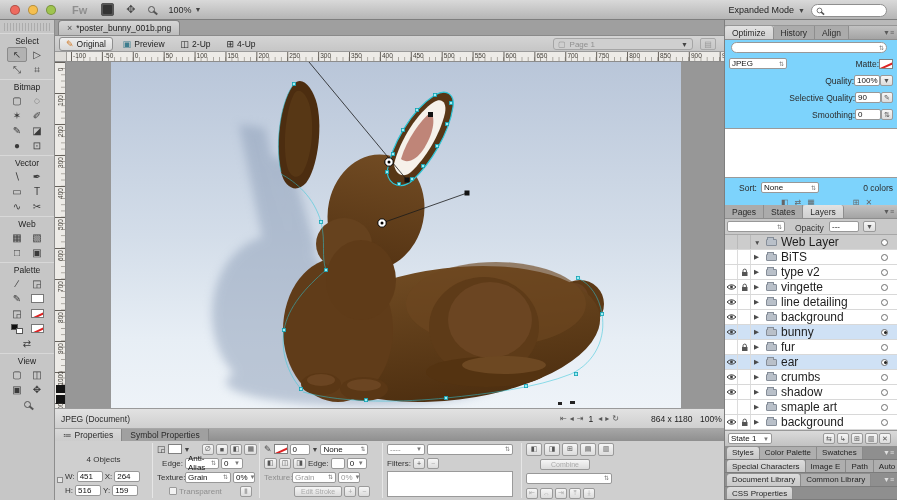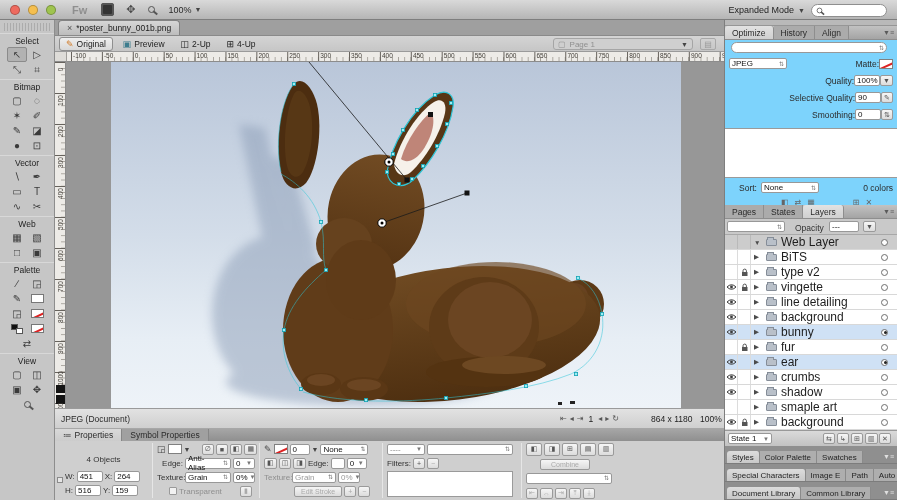--- a/index.html
+++ b/index.html
@@ -515,21 +515,21 @@
               <span class="swatchbox"></span>
               <span class="caret">▼</span>
               <span style="flex:1;"></span>
               <span class="sbtn">∅</span>
               <span class="sbtn">■</span>
               <span class="sbtn">◧</span>
               <span class="sbtn">▦</span>
             </div>
             <div class="prow" style="left:2px;top:16px;">
               <span class="plab" style="width:26px;text-align:right;">Edge:</span>
-              <span class="fld dd" style="width:46px;">
+              <span class="fld dd" style="width:34px;">
                 <span>Anti-Alias</span>
                   <span class="stp">⇅</span>
                 </span>
               <span class="fld dd" style="width:22px;">
                 <span>0</span>
                   <span class="stp">▼</span>
                 </span>
             </div>
             <div class="prow" style="left:2px;top:30px;">
               <span class="plab" style="width:26px;text-align:right;">Texture:</span>
@@ -907,16 +907,19 @@
             <span class="ctab on">Special Characters</span>
             <span class="ctab">Image E</span>
             <span class="ctab">Path</span>
             <span class="ctab">Auto Shi</span>
           </div>
           <div class="ctrow">
             <span class="ctab on">Document Library</span>
             <span class="ctab">Common Library</span>
             <span class="ctmenu">▼≡</span>
           </div>
+          <div class="ctrow">
+            <span class="ctab on">CSS Properties</span>
+          </div>
         </div>
     </div>
   </div>
 </div>
 
 </body></html>

